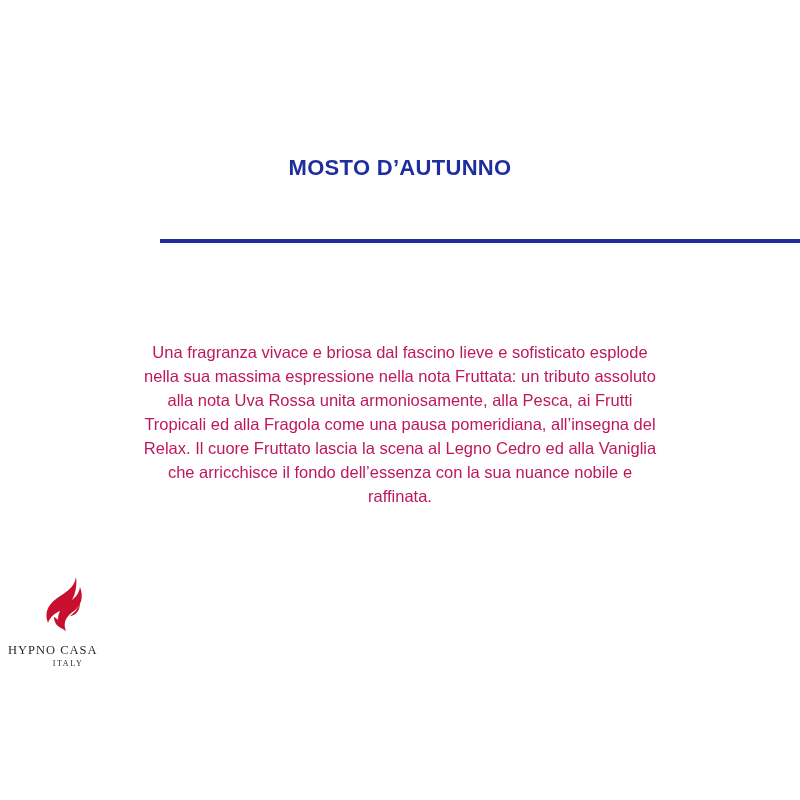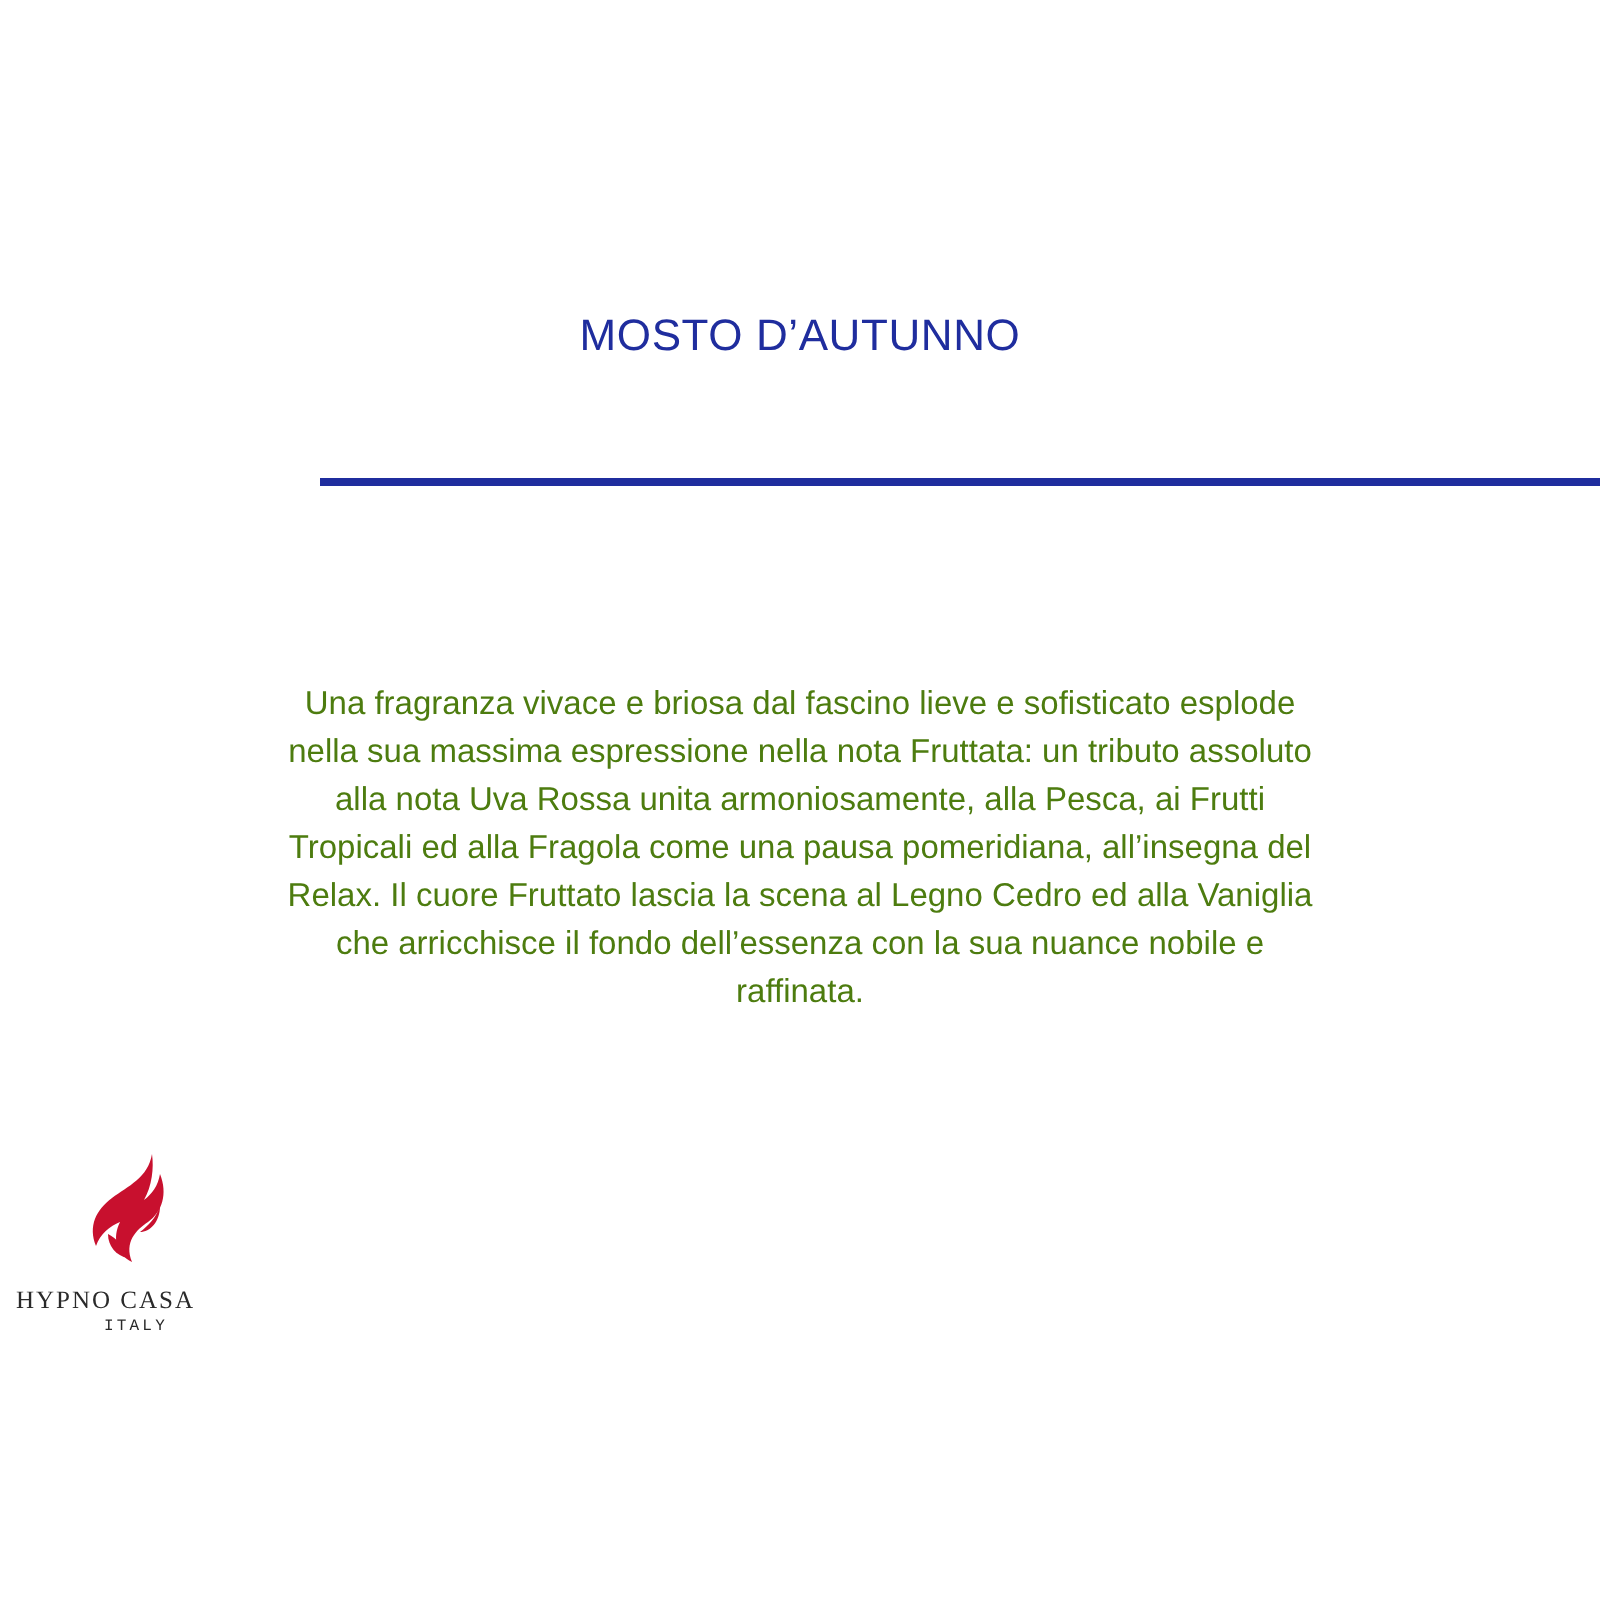--- a/index.html
+++ b/index.html
@@ -20,39 +20,39 @@
     height: 800px;
     box-sizing: border-box;
   }
   .title {
     position: absolute;
     top: 155px;
     left: 0;
     width: 800px;
     text-align: center;
     color: #1f2d9e;
-    font-weight: normal;
+    font-weight: bold;
     font-size: 22px;
     letter-spacing: 0.3px;
   }
   .divider {
     position: absolute;
     top: 239px;
     left: 160px;
     width: 660px;
     height: 4px;
     background: #1f2d9e;
   }
   .body-text {
     position: absolute;
     top: 340px;
     left: 140px;
     width: 520px;
     text-align: center;
-    color: #4d7c0f;
+    color: #be185d;
     font-size: 16.5px;
     line-height: 24px;
   }
   .logo {
     position: absolute;
     left: 8px;
     top: 565px;
     width: 120px;
     height: 125px;
   }
@@ -73,21 +73,21 @@
     font-size: 12.5px;
     letter-spacing: 1px;
     color: #2a2a2a;
   }
   .logo-sub {
     position: absolute;
     left: 0;
     top: 94px;
     width: 120px;
     text-align: center;
-    font-family: Liberation Mono, monospace;
+    font-family: Liberation Serif, serif;
     font-size: 8px;
     letter-spacing: 1.6px;
     color: #2a2a2a;
   }
 </style>
 </head>
 <body>
 
 <div class="slide">
 

